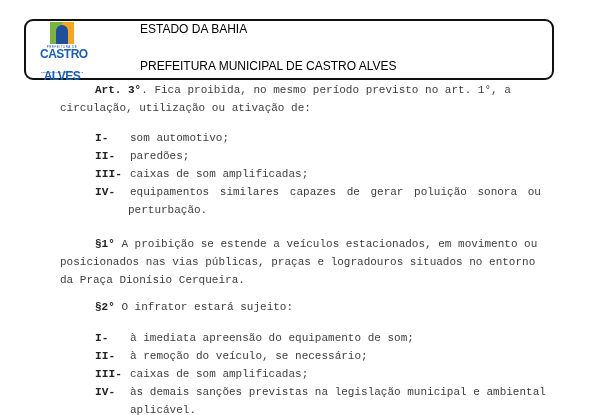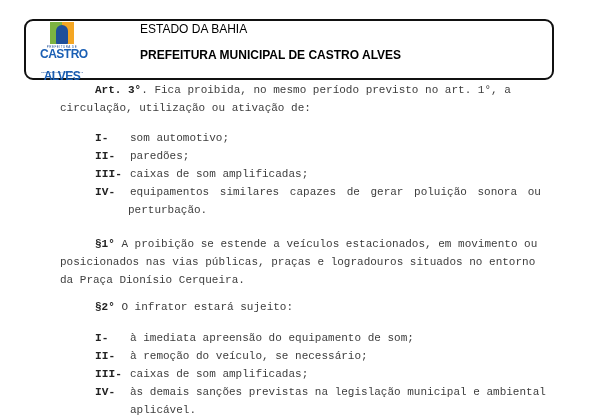--- a/index.html
+++ b/index.html
@@ -44,21 +44,21 @@
       position: absolute; left: 0; top: 49px; width: 44px; text-align: center;
       font-family: "Liberation Sans", sans-serif; font-size: 2.5px; color: #1f4f9a;
     }
     .h-line {
       position: absolute; left: 70px;
       font-family: "Liberation Sans", sans-serif; font-size: 12px; color: #000000;
       white-space: nowrap;
       margin-left: 44px;
     }
     .h1 { top: 1px; }
-    .h2 { top: 27px; font-weight: bold; }
+    .h2 { top: 38px; font-weight: normal; }
     .h3 { top: 41px; }
 
     .line {
       position: absolute; font-size: 11px; white-space: nowrap; line-height: 14px;
       color: #3d3d3d;
     }
     .b { font-weight: bold; color: #222; }
     .num {
       position: absolute; font-size: 11.2px; font-weight: bold; color: #222; line-height: 14px;
     }

